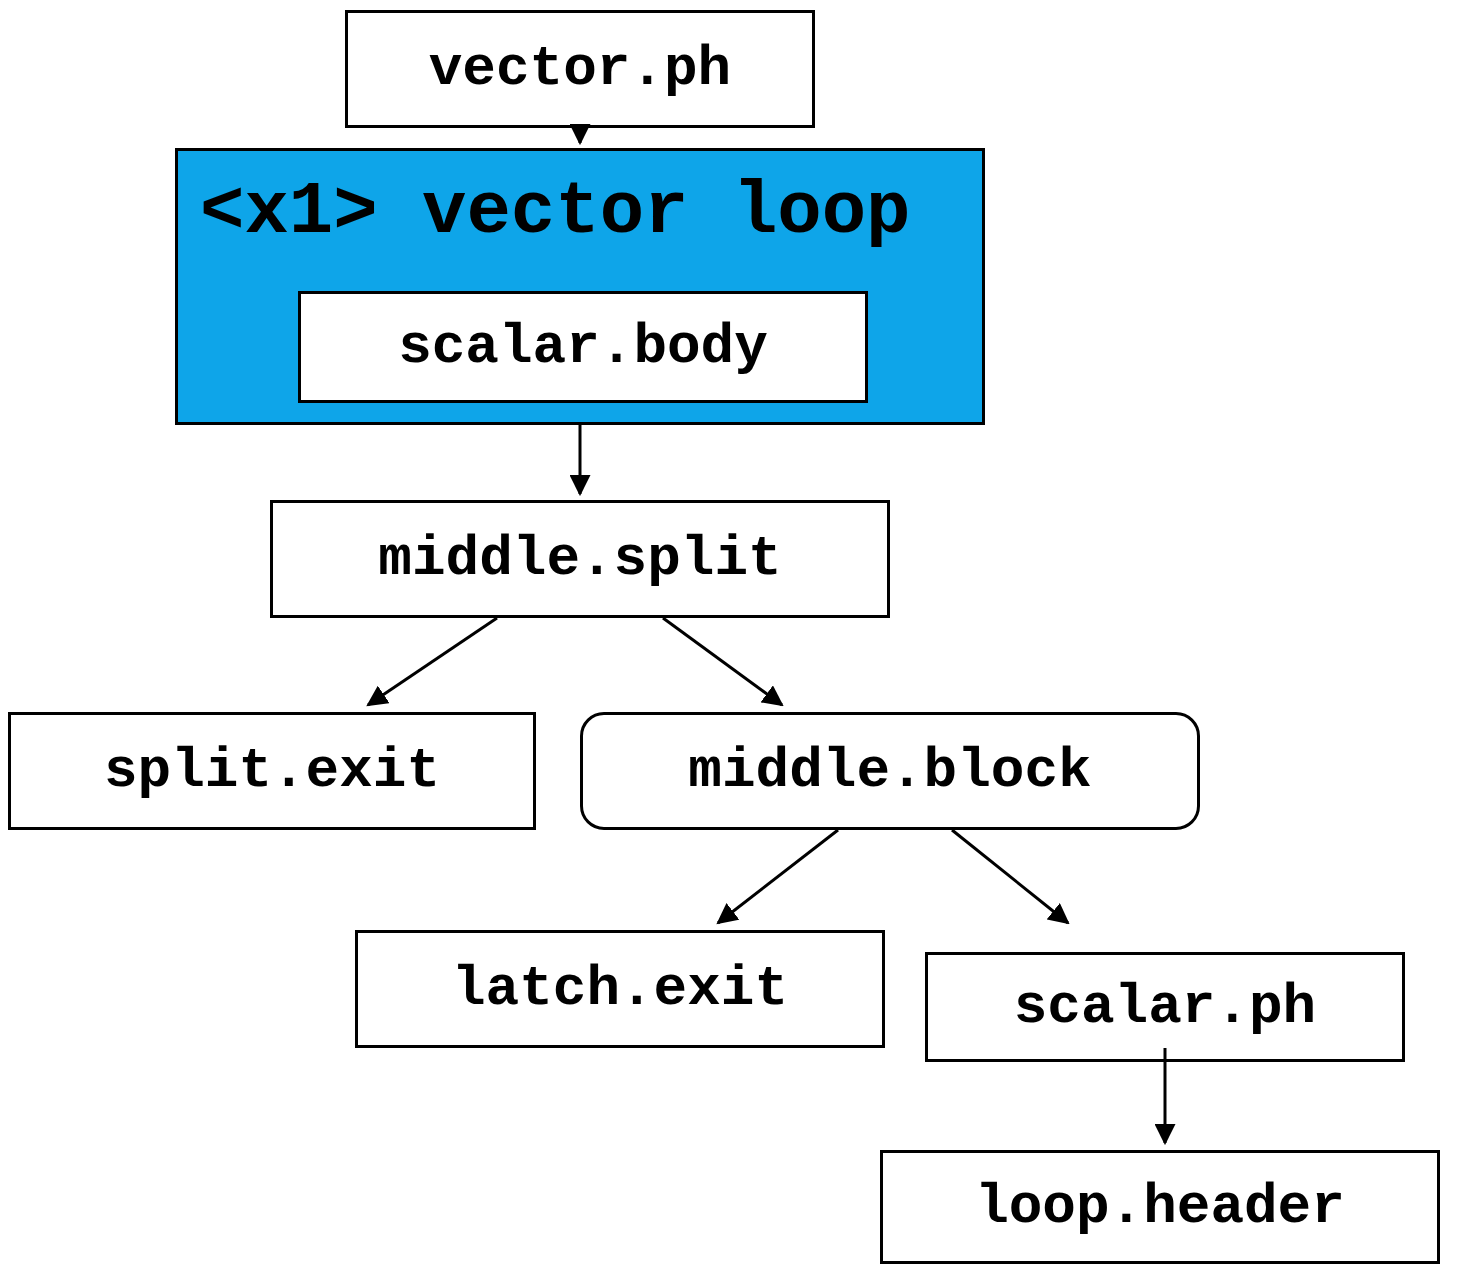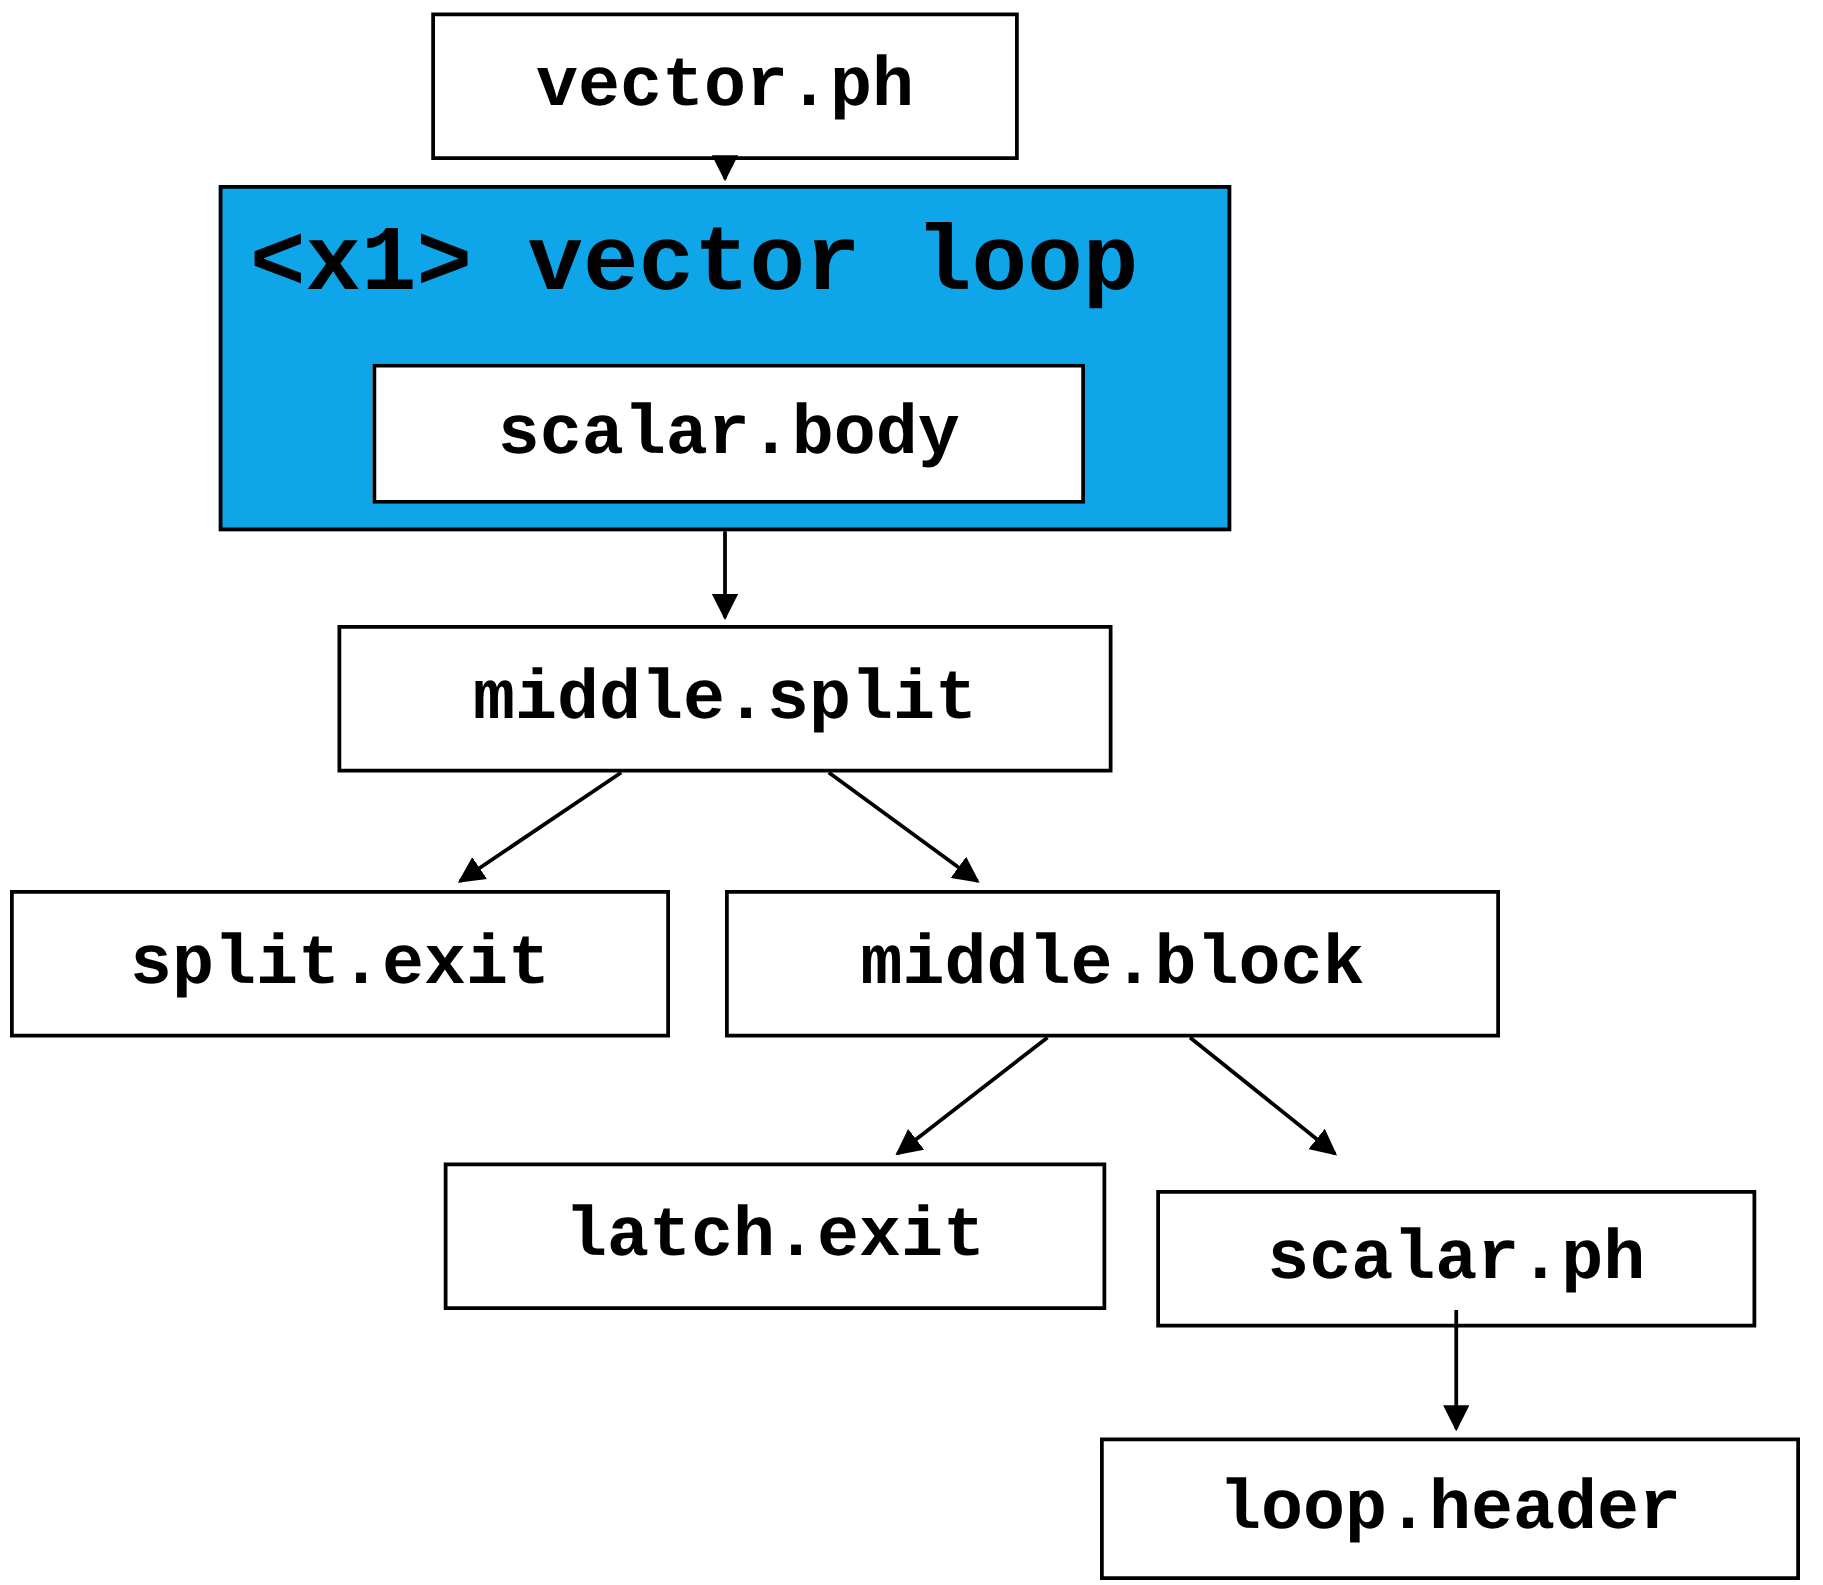--- a/index.html
+++ b/index.html
@@ -73,21 +73,21 @@
   </div>
 
   <div class="node" style="left:270px; top:500px; width:620px; height:118px;">
     <span>middle.split</span>
   </div>
 
   <div class="node" style="left:8px; top:712px; width:528px; height:118px;">
     <span>split.exit</span>
   </div>
 
-  <div class="node" style="left:580px; top:712px; width:620px; height:118px;">
+  <div class="node" style="left:580px; top:712px; width:620px; height:118px;border-radius:24px;">
     <span>middle.block</span>
   </div>
 
   <div class="node" style="left:355px; top:930px; width:530px; height:118px;text-align:right;">
     <span>latch.exit</span>
   </div>
 
   <div class="node" style="left:925px; top:952px; width:480px; height:110px;">
     <span>scalar.ph</span>
   </div>

